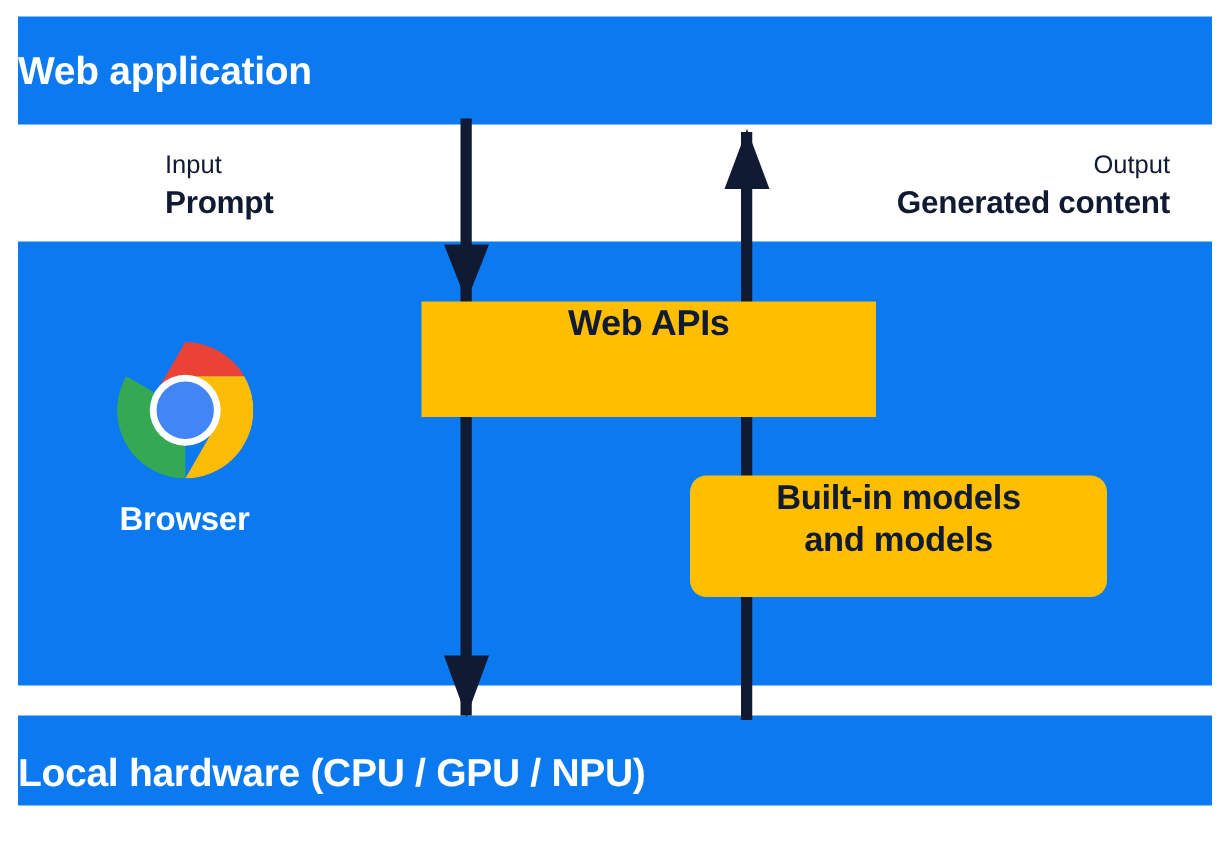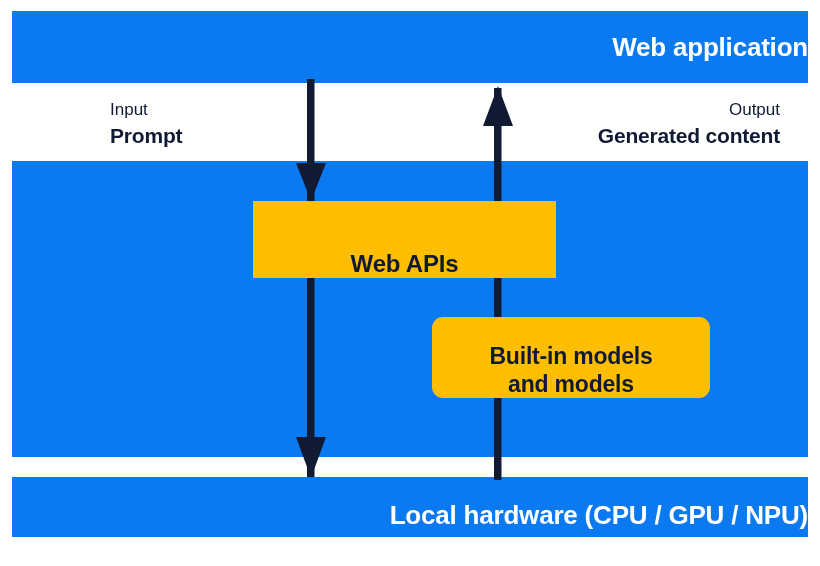--- a/index.html
+++ b/index.html
@@ -39,21 +39,21 @@
     left: 12px;
     top: 477px;
     width: 796px;
     height: 60px;
   }
 
   .band-label {
     position: absolute;
     left: 0;
     right: 0;
-    text-align: right;
+    text-align: left;
     color: #ffffff;
     font-weight: bold;
     font-size: 26px;
     letter-spacing: -0.2px;
   }
   #band-web-application .band-label { top: 21px; }
   #band-local-hardware .band-label { top: 23px; }
 
   
   #browser-group {
@@ -80,27 +80,28 @@
     font-weight: bold;
     font-size: 22px;
     letter-spacing: -0.2px;
   }
 
   
   .yellow-box {
     position: absolute;
     background: #FFBF00;
     display: flex;
-    align-items: flex-end;
+    align-items: flex-start;
     justify-content: center;
     text-align: center;
     color: #101A32;
     font-weight: bold;
     line-height: 1.22;
     letter-spacing: -0.2px;
+    margin-left: 28px;
   }
   #box-web-apis {
     left: 253px;
     top: 201px;
     width: 303px;
     height: 77px;
     font-size: 24px;
     z-index: 5;
   }
   #box-built-in-models {
@@ -170,20 +171,41 @@
   <div class="band" id="band-web-application">
     <div class="band-label">Web application</div>
   </div>
 
   <div class="band" id="band-browser"></div>
 
   <div class="band" id="band-local-hardware">
     <div class="band-label">Local hardware (CPU / GPU / NPU)</div>
   </div>
 
+  <div id="browser-group">
+    <svg id="chrome-icon" viewBox="0 0 100 100">
+      <defs>
+        <clipPath id="outer-circle">
+          <circle cx="50" cy="50" r="50"></circle>
+        </clipPath>
+      </defs>
+      <g clip-path="url(#outer-circle)">
+
+        <path d="M50 0 A50 50 0 0 1 93.3 25 L50 25 A25 25 0 0 0 28.35 37.5 Z" fill="#EA4335"></path>
+
+        <path d="M93.3 25 A50 50 0 0 1 50 100 L71.65 62.5 A25 25 0 0 0 71.65 37.5 L50 25 Z" fill="#FBBC05"></path>
+
+        <path d="M50 100 A50 50 0 0 1 6.7 25 L28.35 37.5 A25 25 0 0 0 50 75 Z" fill="#34A853"></path>
+
+        <circle cx="50" cy="50" r="26" fill="#ffffff"></circle>
+        <circle cx="50" cy="50" r="21" fill="#4285F4"></circle>
+      </g>
+    </svg>
+    <div id="browser-label">Browser</div>
+  </div>
 
   <svg id="arrow-input" class="arrow-svg" viewBox="0 0 45 400">
     <rect x="19" y="0" width="7.5" height="398" fill="#101A32"></rect>
     <polygon points="8,84 38,84 23,122" fill="#101A32"></polygon>
     <polygon points="8,358 38,358 23,399" fill="#101A32"></polygon>
   </svg>
 
   <svg id="arrow-output" class="arrow-svg" viewBox="0 0 45 396">
     <rect x="19" y="4" width="7.5" height="392" fill="#101A32"></rect>
     <polygon points="23,2 38,42 8,42" fill="#101A32"></polygon>

